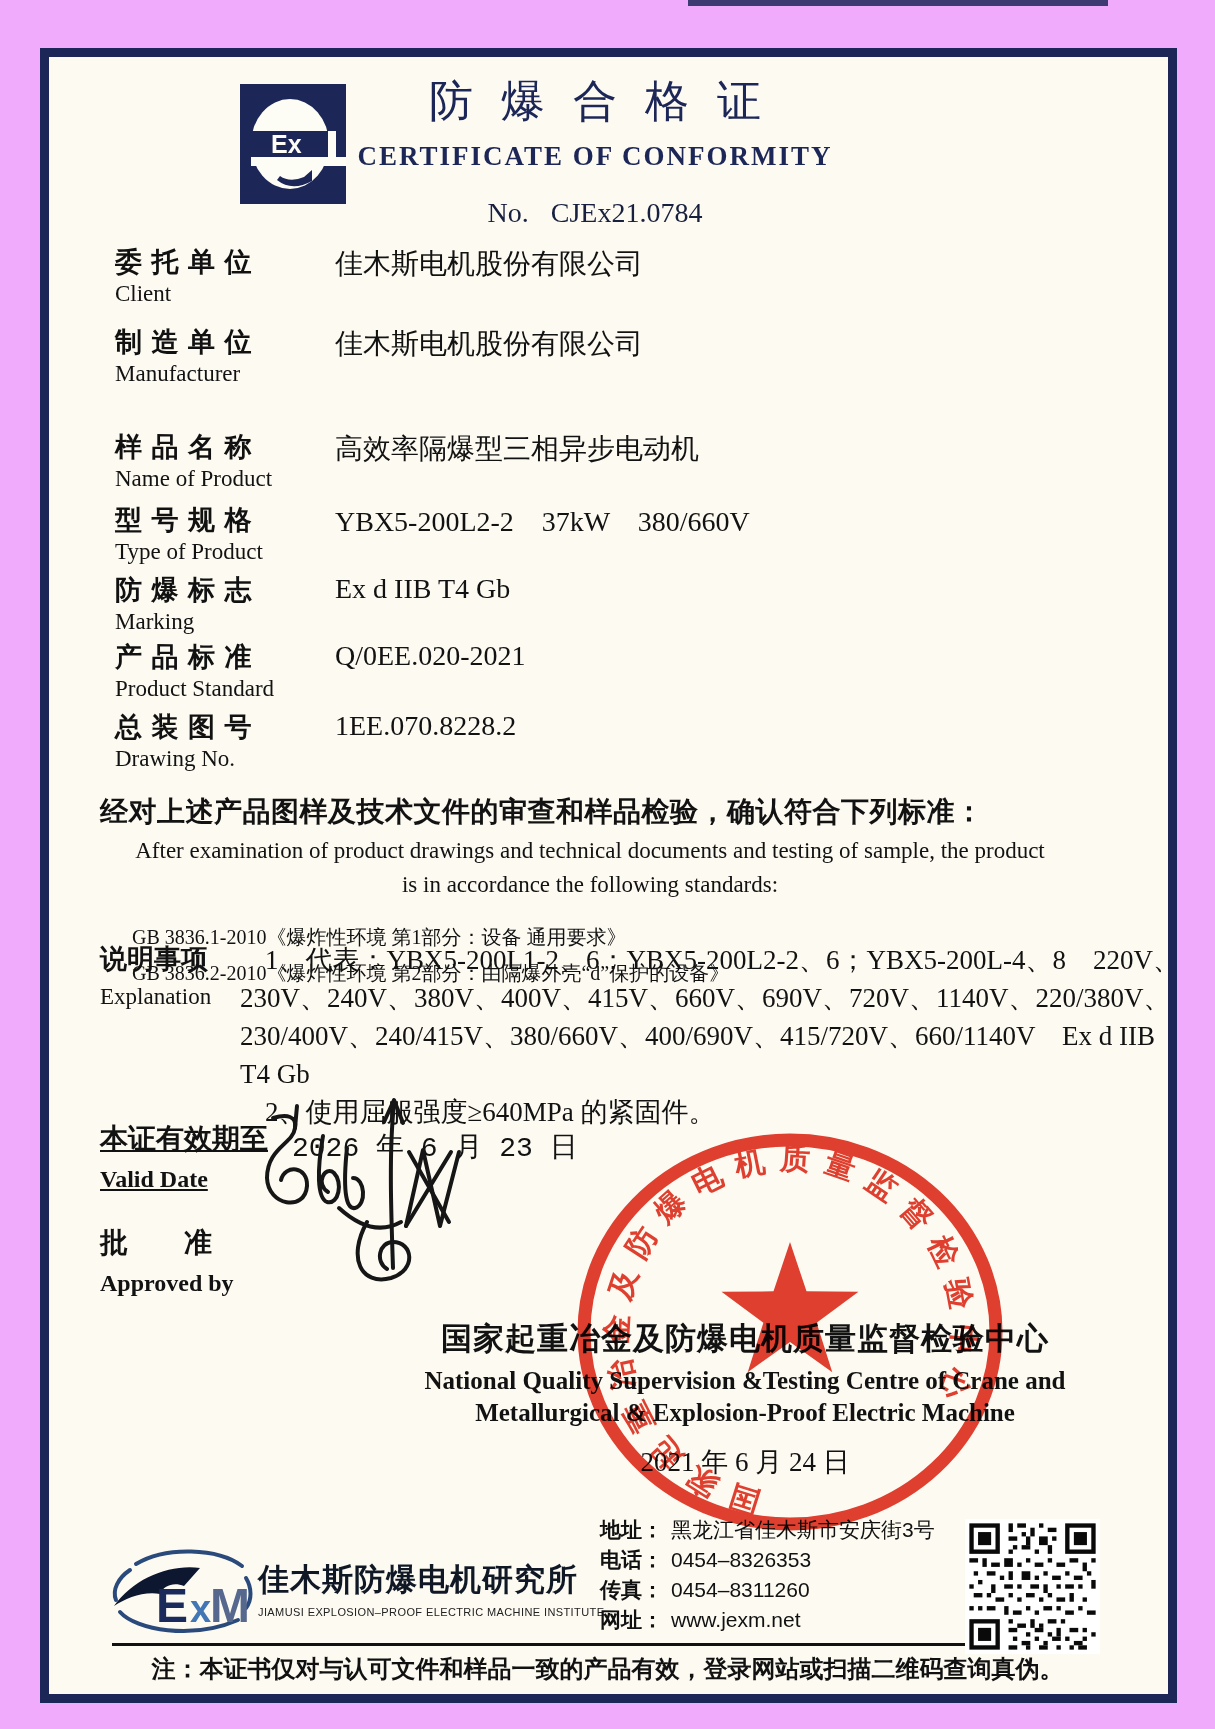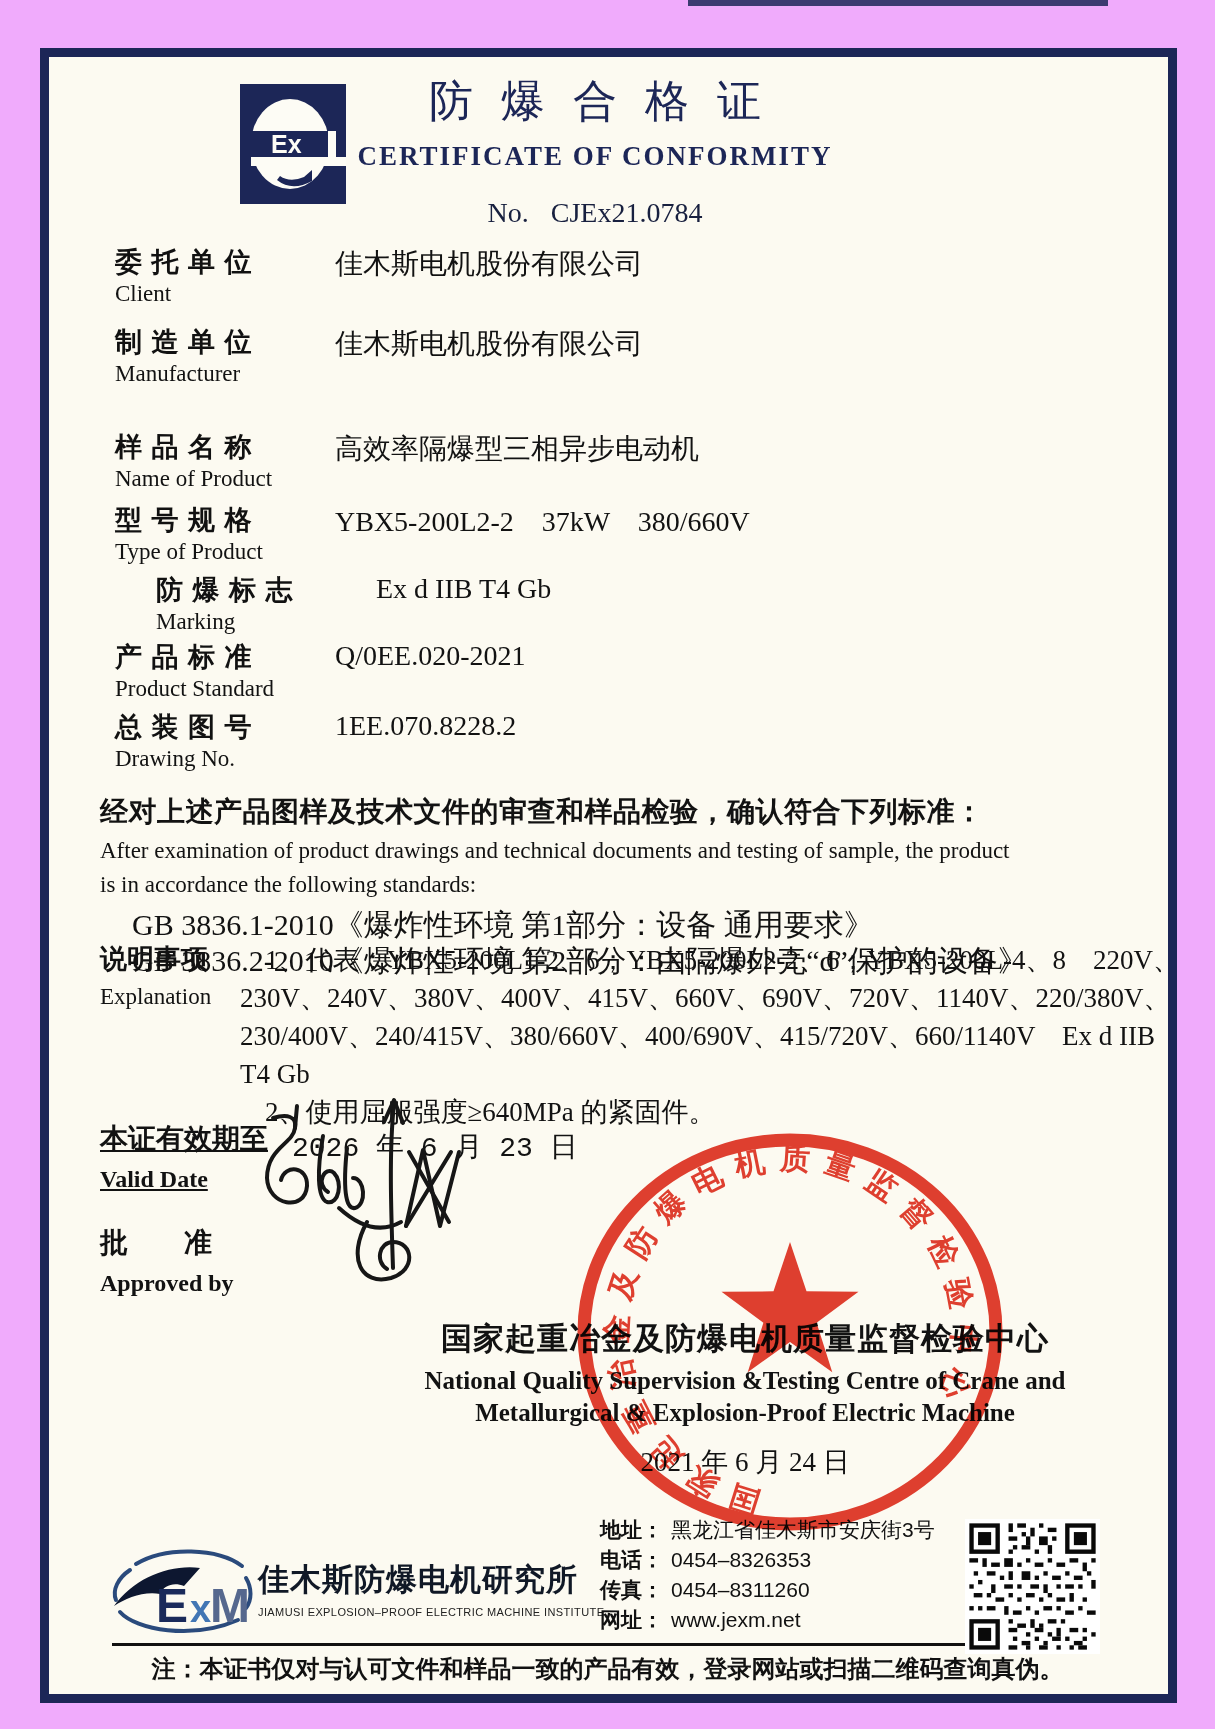--- a/index.html
+++ b/index.html
@@ -15,32 +15,32 @@
   .title-zh{font-size:44px;font-weight:normal;color:#1c2657;letter-spacing:28px;text-indent:28px;
             font-family:"Liberation Serif",serif;}
   .title-en{font-size:27px;font-weight:bold;color:#1c2657;letter-spacing:2px;margin-top:10px;}
   .cert-no{position:absolute;left:0;top:197px;width:1150px;text-align:center;font-size:28px;color:#18203f;padding-left:20px;}
   .cert-no .no-val{margin-left:22px;}
 
   
   .fields{position:absolute;left:115px;top:244px;width:980px;}
   .frow{display:flex;align-items:flex-start;}
   .r1{min-height:80px;} .r2{min-height:105px;} .r3{min-height:73px;}
-  .r4{min-height:70px;} .r5{min-height:67px;margin-left:41px;} .r6{min-height:70px;}
+  .r4{min-height:70px;} .r5{min-height:67px;} .r6{min-height:70px;}
   .lab{width:220px;flex:none;}
   .lab .zh{font-family:"Liberation Sans",sans-serif;font-weight:bold;font-size:27px;
            letter-spacing:1px;white-space:pre;color:#111;}
   .lab .en{font-size:23px;margin-top:1px;}
   .val .main{font-size:28px;white-space:pre-wrap;padding-top:1px;}
 
   
   .stmt{position:absolute;left:100px;top:793px;width:980px;}
   .stmt-zh{font-family:"Liberation Sans",sans-serif;font-weight:bold;font-size:28px;letter-spacing:.5px;}
-  .stmt-en{font-size:23px;line-height:29px;margin-top:5px;}
-  .standards{margin-top:8px;padding-left:32px;font-size:30px;line-height:36px;white-space:nowrap;}
+  .stmt-en{font-size:23px;line-height:29px;margin-top:5px;text-align:center;}
+  .standards{margin-top:20px;padding-left:32px;font-size:20px;line-height:36px;white-space:nowrap;}
 
   
   .exp-label{position:absolute;left:100px;top:941px;}
   .exp-label .zh{font-family:"Liberation Sans",sans-serif;font-weight:bold;font-size:27px;}
   .exp-label .en{font-size:23px;margin-top:7px;}
   .exp-lines{position:absolute;left:240px;top:941px;width:850px;font-size:27px;line-height:38px;}
   .exp-line{white-space:nowrap;}
   .exp-line.ind{padding-left:25px;}
 
   

